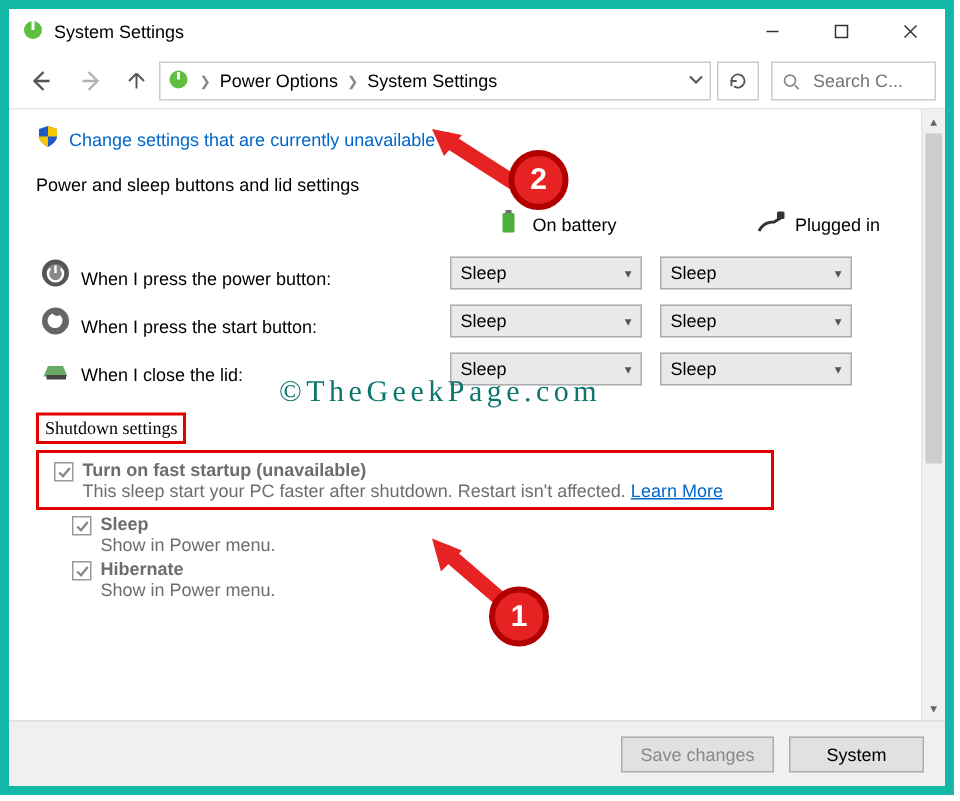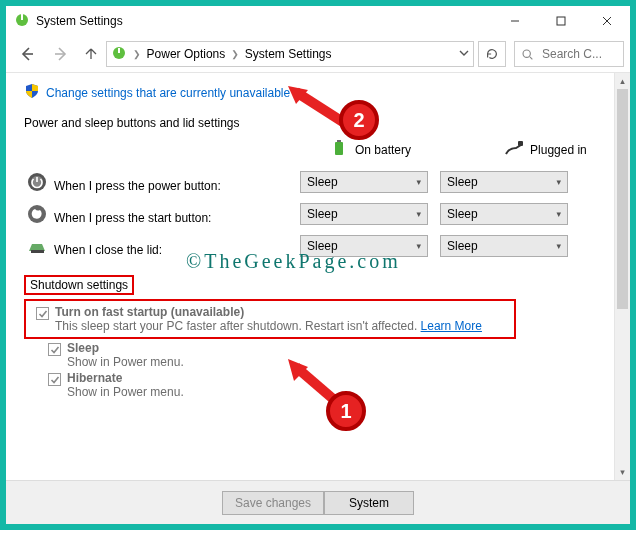--- a/index.html
+++ b/index.html
@@ -133,20 +133,21 @@
     justify-content: space-between;
     background: #e9e9e9;
     margin-right: 12px;
     font-size: 12px;
   }
   .sel .chev { color:#555; font-size:9px; }
 
   .shutdown-heading {
     margin-top: 8px;
     display: inline-block;
+    font-family: Liberation Serif, serif;
   }
   .red-box { border: 2px solid #e10000; }
 
   .shutdown-block {
     margin-top: 4px;
     padding: 2px 10px 2px 10px;
     width: 492px;
   }
   .greyed { color: #6d6d6d; }
   .chk-row { display:flex; align-items:flex-start; gap:6px; margin: 2px 0; }
@@ -161,22 +162,22 @@
 
   .shutdown-list { padding: 0 0 0 24px; }
 
   
   .footer {
     position: absolute;
     bottom: 0; left:0; right:0;
     height: 44px;
     border-top: 1px solid #ddd;
     background: #f0f0f0;
-    display:flex; align-items:center; justify-content:center;
-    padding: 0 14px; 
+    display:flex; align-items:center; justify-content:flex-end;
+    padding: 0 14px; gap: 10px;
   }
   .btn {
     height: 24px; min-width: 90px;
     border: 1px solid #adadad;
     background: #e1e1e1;
     display:flex; align-items:center; justify-content:center;
     font-size:12px; padding: 0 12px;
   }
   .btn.disabled { color:#888; }
 

